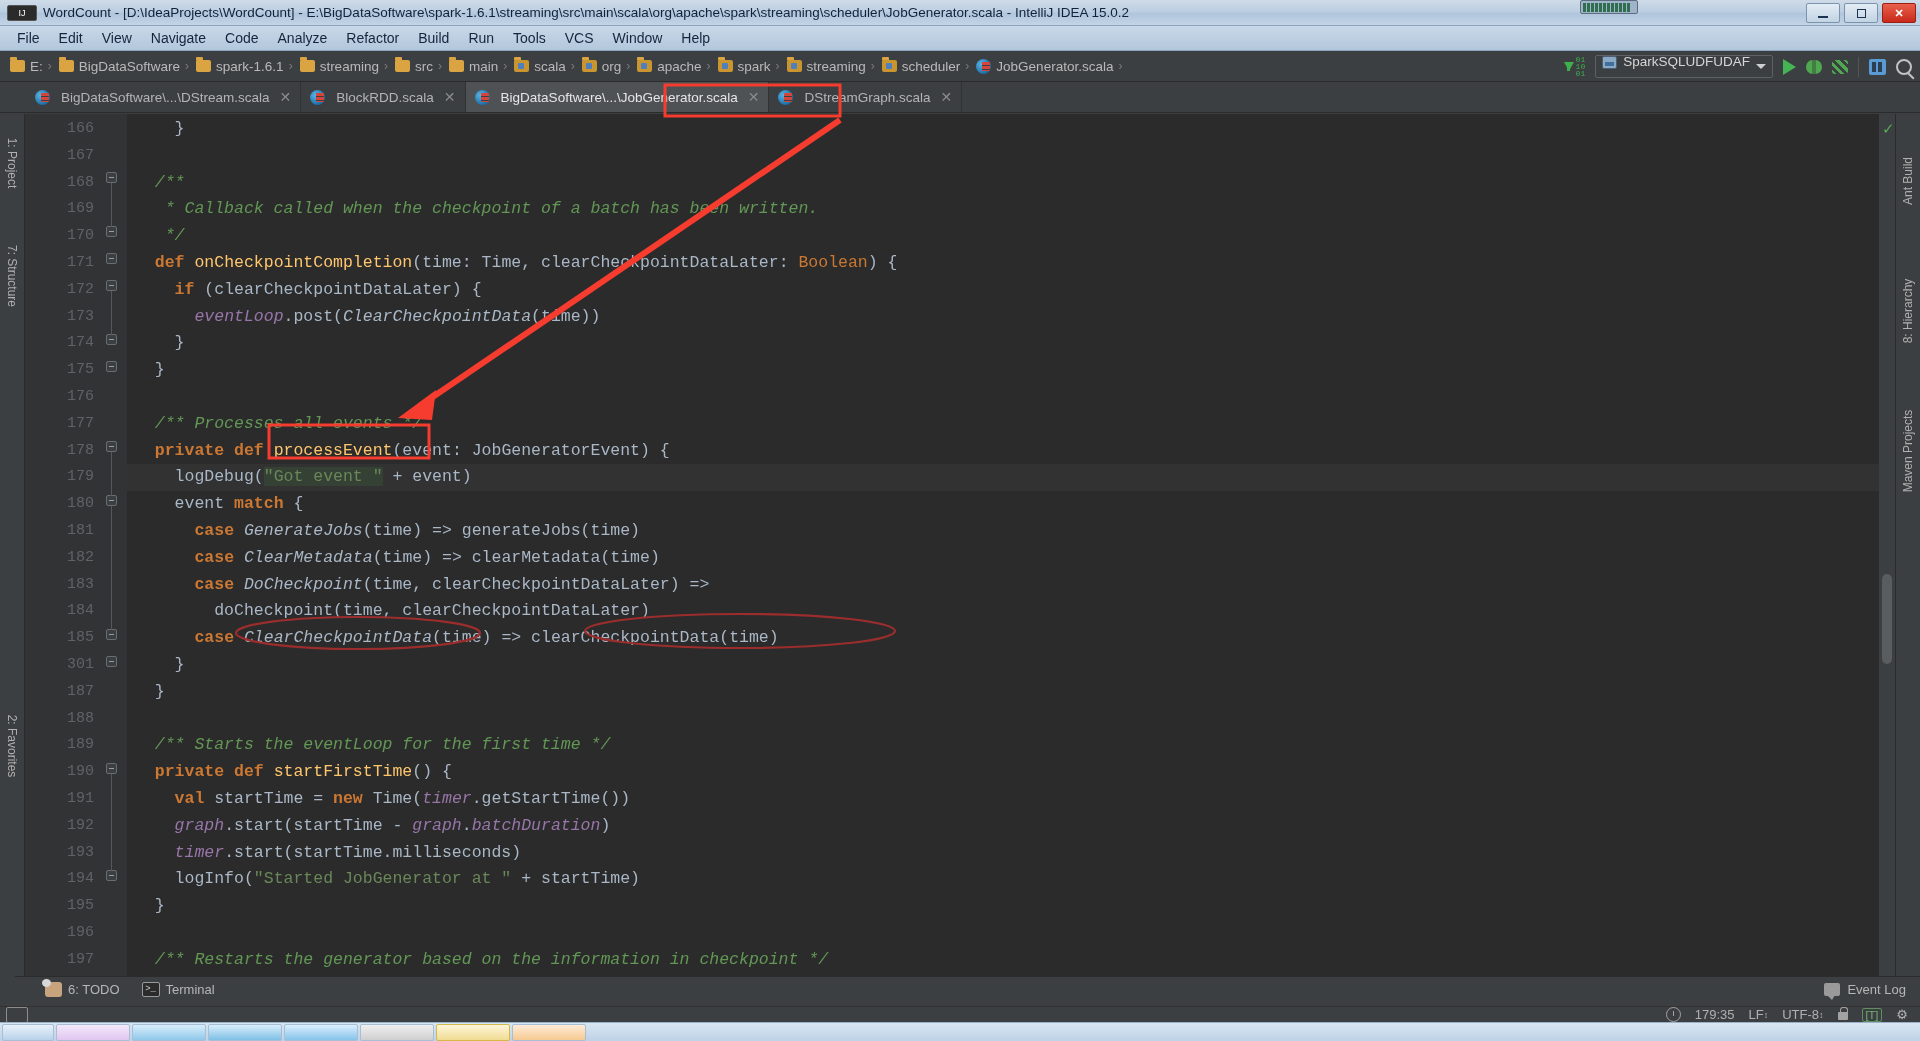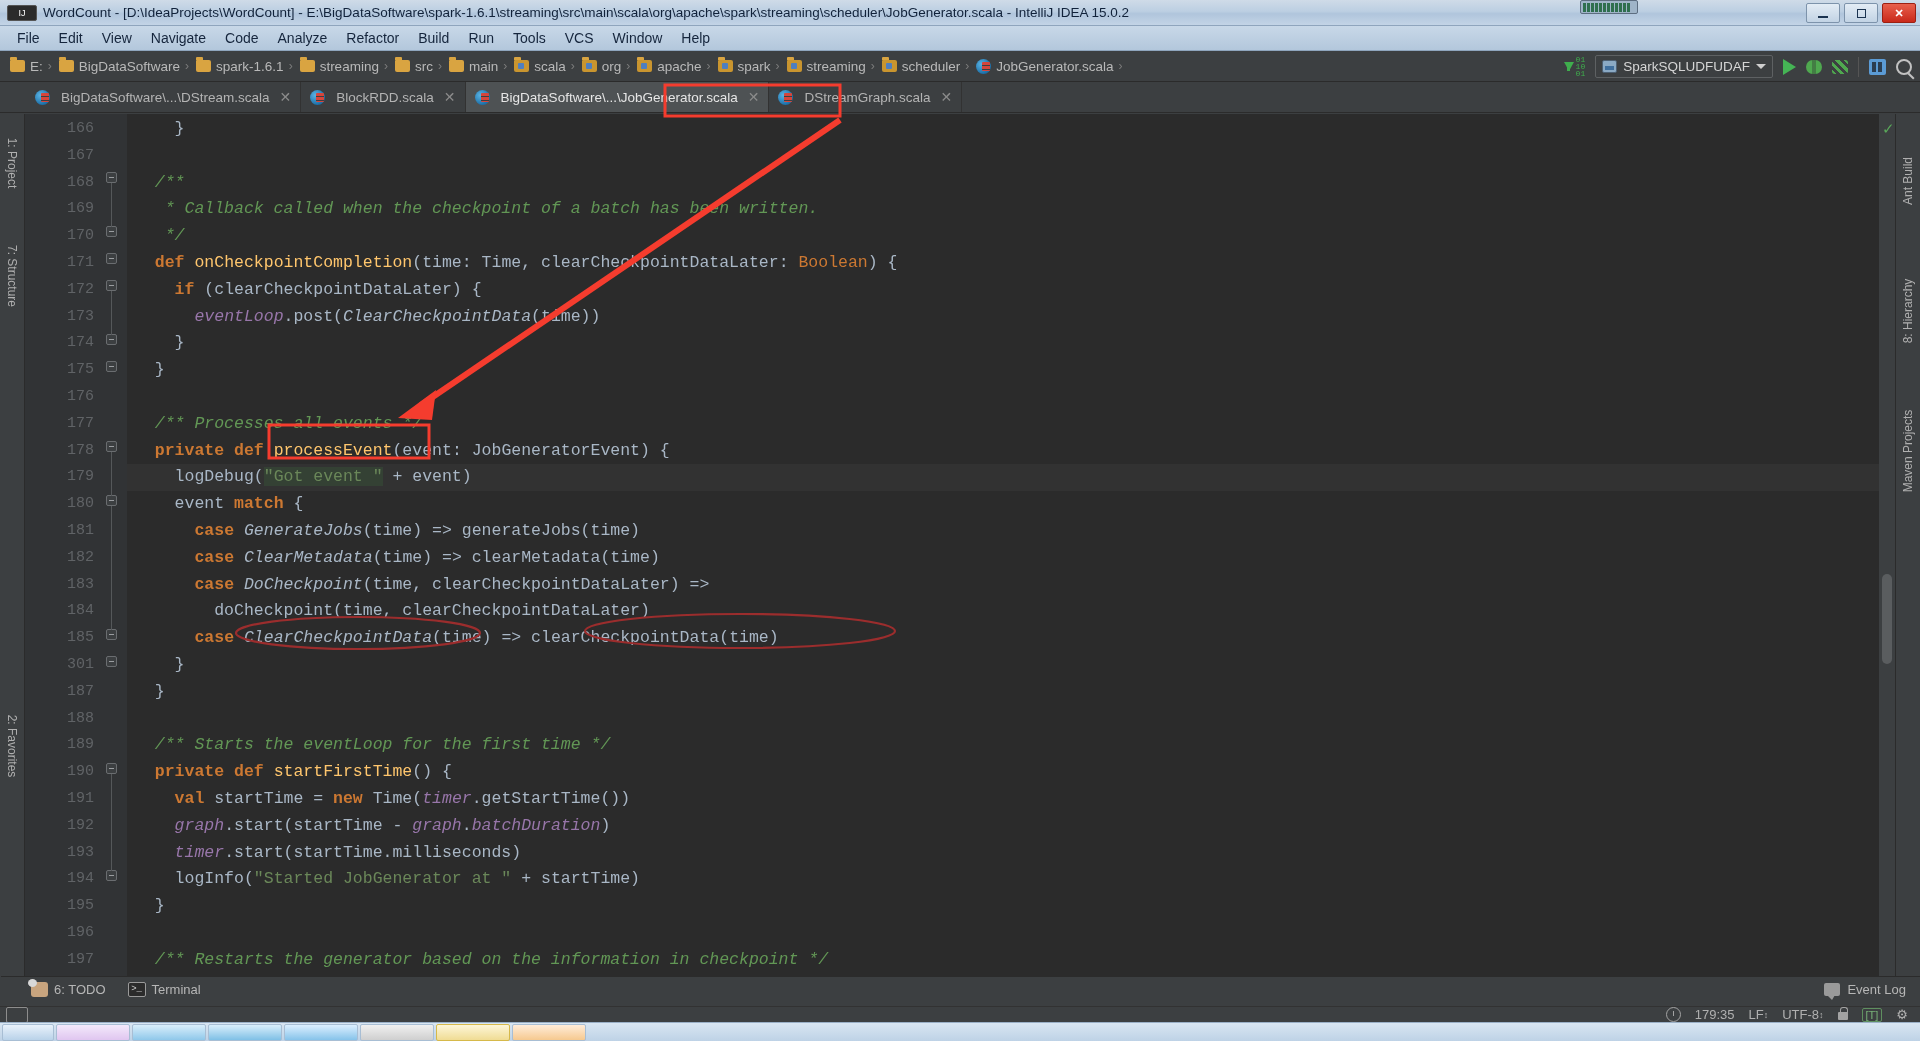--- a/index.html
+++ b/index.html
@@ -78,21 +78,21 @@
     content:"";position:absolute;right:1px;top:3px;width:8px;height:9px;
     background:repeating-linear-gradient(to bottom,#d6453b 0 3px,#3c3f41 3px 4px);
     border-radius:1px;
   }
   .nav-right{ position:absolute; right:8px; top:0; height:31px; display:flex; align-items:center; gap:10px;}
   .dl-icon{ display:flex; align-items:center; gap:2px;}
   .arrow-dn{ width:0;height:0;border-left:5px solid transparent;border-right:5px solid transparent;border-top:9px solid #3fae4d;position:relative;}
   .arrow-dn:before{content:"";position:absolute;left:-1.5px;top:-8px;width:3px;height:8px;background:#3fae4d;}
   .bits{ font-family:Liberation Mono, monospace; font-size:8px; line-height:7px; color:#3fae4d;}
   .runcfg{
-    display:flex;align-items:center;gap:6px;height:23px;padding:8px 6px;
+    display:flex;align-items:flex-end;gap:6px;height:23px;padding:8px 6px;
     border:1px solid #5e6163;border-radius:2px;background:#3c3f41;color:#d5d5d5;font-size:13.5px;
   }
   .cfg-ico{width:15px;height:13px;background:#8aa9c4;border:1px solid #4d6073;border-radius:2px;position:relative;}
   .cfg-ico:after{content:"";position:absolute;left:2px;bottom:2px;width:9px;height:4px;background:#3f6f9e;}
   .caret{width:0;height:0;border-left:5px solid transparent;border-right:5px solid transparent;border-top:5px solid #cfcfcf;}
   .play{width:0;height:0;border-top:8px solid transparent;border-bottom:8px solid transparent;border-left:13px solid #45b455;}
   .bug{width:16px;height:14px;border-radius:50%/60%;background:#4fa84f;position:relative;}
   .bug:after{content:"";position:absolute;left:6px;top:0;width:4px;height:14px;background:#2d2f30;opacity:.35;}
   .bug2{width:16px;height:14px;background:
       repeating-linear-gradient(45deg,#4fa84f 0 3px,transparent 3px 6px);border-radius:3px;}
@@ -161,21 +161,21 @@
 
   .scrollzone{ width:16px; background:#3c3f41; position:relative; flex:none;}
   .scrollthumb{ position:absolute; left:3px; width:10px; background:#5a5d5f; border-radius:5px;}
   .right-ok{ position:absolute; top:6px; left:3px; color:#5aa85a; font-size:15px;}
 
   
   .overlay{ position:absolute; left:0; top:0; width:1920px; height:1041px; pointer-events:none; }
 
   
   .toolwinbar{
-    position:absolute; left:1px; right:0; bottom:39px; height:26px;
+    position:absolute; left:15px; right:0; bottom:39px; height:26px;
     background:#3c3f41; border-top:1px solid #2b2b2b;
     display:flex; align-items:center; padding-left:30px; gap:22px;
     font-size:13px; color:#b6b6b6;
   }
   .tw{ display:flex; align-items:center; gap:6px;}
   .todo-ico{width:17px;height:15px;background:#c8a47e;border-radius:3px;position:relative;}
   .todo-ico:before{content:"";position:absolute;left:-3px;top:-3px;width:9px;height:8px;background:#d8d8d8;border-radius:50%;}
   .term-ico{width:18px;height:15px;border:1px solid #9a9a9a;border-radius:2px;background:#2b2b2b;color:#cfcfcf;font-size:9px;line-height:13px;text-align:center;font-family:"Liberation Mono",monospace;}
   .evlog{ margin-left:auto; margin-right:14px; display:flex; align-items:center; gap:7px;}
   .evlog-ico{width:16px;height:13px;background:#9a9a9a;border-radius:2px;position:relative;}

